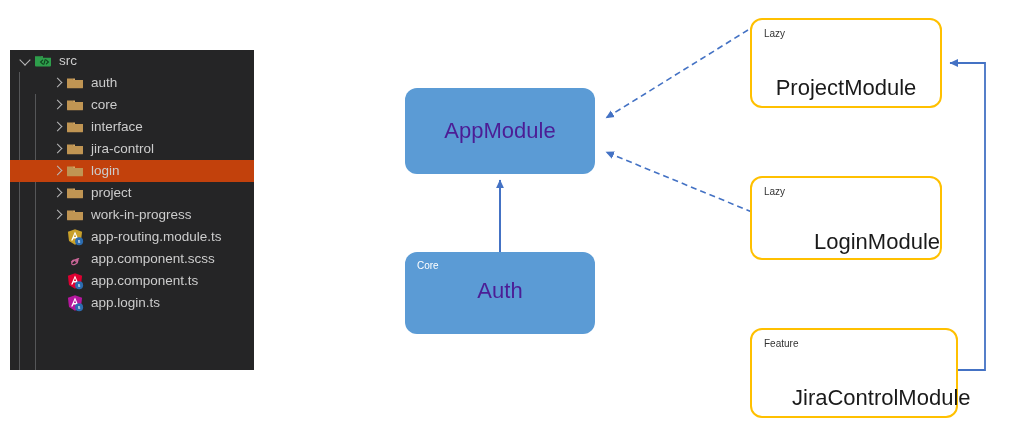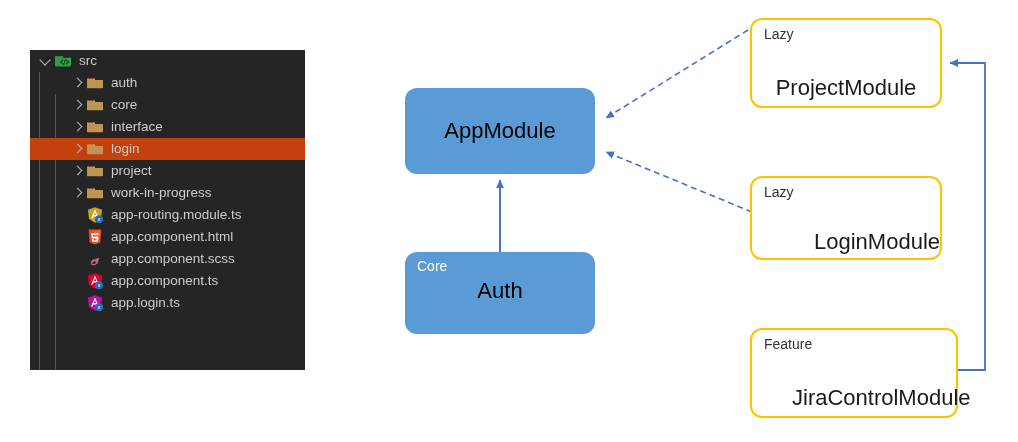--- a/index.html
+++ b/index.html
@@ -13,25 +13,24 @@
     position: relative;
     overflow: hidden;
     font-family: "Liberation Sans", sans-serif;
   }
 
   
   #file-explorer {
     position: absolute;
     left: 10px;
     top: 50px;
-    width: 275px;
+    width: 244px;
     height: 320px;
     background: #252526;
     overflow: hidden;
-    margin-left: 20px;
   }
   .tree-row {
     position: relative;
     height: 22px;
     display: flex;
     align-items: center;
     font-size: 13.5px;
     color: #cccccc;
     white-space: nowrap;
   }
@@ -93,35 +92,35 @@
   }
   .node {
     position: absolute;
     box-sizing: border-box;
     border-radius: 12px;
   }
   .node .stereo {
     position: absolute;
     left: 12px;
     top: 7px;
-    font-size: 14px;
+    font-size: 10px;
     line-height: 14px;
   }
   .node .title {
     position: absolute;
     left: 0; right: 0;
     text-align: center;
     font-size: 22px;
   }
   .node.filled {
     background: #5b9bd5;
     border: none;
   }
   .node.filled .stereo { color: #ffffff; }
-  .node.filled .title { color: #000000; }
+  .node.filled .title { color: #4c1d95; }
   .node.outlined {
     background: #ffffff;
     border: 2px solid #ffc000;
   }
   .node.outlined .stereo { color: #333333; }
   .node.outlined .title { color: #1a1a1a; margin-top: 23px; }
 
   #node-appmodule { left: 405px; top: 88px; width: 190px; height: 86px; }
   #node-appmodule .title { top: 30px; }
 
@@ -182,20 +181,31 @@
         <div style="flex: 0 0 40px; height: 22px;"></div>
         <div class="chevron right"></div>
         <div class="ic">
           <svg width="18" height="18" viewBox="0 0 18 18">
             <path d="M1 4.4h5.1l1.3 1.6H17v7.4a.9.9 0 0 1-.9.9H1.9a.9.9 0 0 1-.9-.9z" fill="#c09553"></path>
             <path d="M1 4.4h5.1l1.3 1.6H9V4.4z" fill="#d9aa63"></path>
           </svg>
         </div>
         <span class="label">interface</span>
       </div>
+      <div class="tree-row">
+        <div style="flex: 0 0 40px; height: 22px;"></div>
+        <div class="chevron right"></div>
+        <div class="ic">
+          <svg width="18" height="18" viewBox="0 0 18 18">
+            <path d="M1 4.4h5.1l1.3 1.6H17v7.4a.9.9 0 0 1-.9.9H1.9a.9.9 0 0 1-.9-.9z" fill="#c09553"></path>
+            <path d="M1 4.4h5.1l1.3 1.6H9V4.4z" fill="#d9aa63"></path>
+          </svg>
+        </div>
+        <span class="label">jira-control</span>
+      </div>
       <div class="tree-row selected">
         <div style="flex: 0 0 40px; height: 22px;"></div>
         <div class="chevron right"></div>
         <div class="ic">
           <svg width="18" height="18" viewBox="0 0 18 18">
             <path d="M1 4.4h5.1l1.3 1.6H17v7.4a.9.9 0 0 1-.9.9H1.9a.9.9 0 0 1-.9-.9z" fill="#c09553"></path>
             <path d="M1 4.4h5.1l1.3 1.6H9V4.4z" fill="#d9aa63"></path>
           </svg>
         </div>
         <span class="label">login</span>
@@ -227,32 +237,20 @@
         <div class="chevron spacer"></div>
         <div class="ic">
           <svg width="18" height="18" viewBox="0 0 18 18">
             <path d="M9 1.3 16.1 3.8l-1.1 9.3L9 16.7 3 13.1 1.9 3.8z" fill="#c8a02a"></path>
             <path d="M9 3.6 5.1 12.4h1.5l.8-2h3.2l.8 2h1.5z M9 6.1l1.1 2.9H7.9z" fill="#fff"></path>
             <circle cx="13.1" cy="13.3" r="4" fill="#2b6cb0"></circle>
             <text x="13.1" y="15.2" font-size="5.2" fill="#fff" text-anchor="middle" font-family="sans-serif">s</text>
           </svg>
         </div>
         <span class="label">app-routing.module.ts</span>
-      </div>
-      <div class="tree-row">
-        <div style="flex: 0 0 40px; height: 22px;"></div>
-        <div class="chevron spacer"></div>
-        <div class="ic">
-          <svg width="18" height="18" viewBox="0 0 18 18">
-            <path d="M2.6 1.6h12.8l-1.2 13.1L9 16.4l-5.2-1.7z" fill="#e44d26"></path>
-            <path d="M9 2.9v12.2l4.1-1.4 1-11z" fill="#f16529"></path>
-            <path d="M5.3 5.2h7.4l-.15 1.6H6.9l.14 1.6h5.3l-.45 4.8L9 14l-2.9-.8-.2-2.2h1.5l.1 1.1 1.5.4 1.5-.4.16-1.7H5.9z" fill="#fff"></path>
-          </svg>
-        </div>
-        <span class="label">app.component.html</span>
       </div>
       <div class="tree-row">
         <div style="flex: 0 0 40px; height: 22px;"></div>
         <div class="chevron spacer"></div>
         <div class="ic">
           <svg width="18" height="18" viewBox="0 0 18 18">
             <path d="M12.7 8.6c-1.3.1-2.3.7-2.8 1.6-.3.6-.2 1.2.1 1.5.5.4 1.2.1 1.6-.4.5-.7.5-1.6 0-2-.6-.5-2 .1-3.5 1.2-1.7 1.2-2.6 2.5-2.3 3.4.3.8 1.6 1 3 .5 1.9-.7 3-2.3 2.6-3.4-.2-.6-.8-1-1.6-1.1-1.8-.2-3.6.8-4.3 2" fill="none" stroke="#cd6799" stroke-width="1.15" stroke-linecap="round"></path>
           </svg>
         </div>
         <span class="label">app.component.scss</span>

